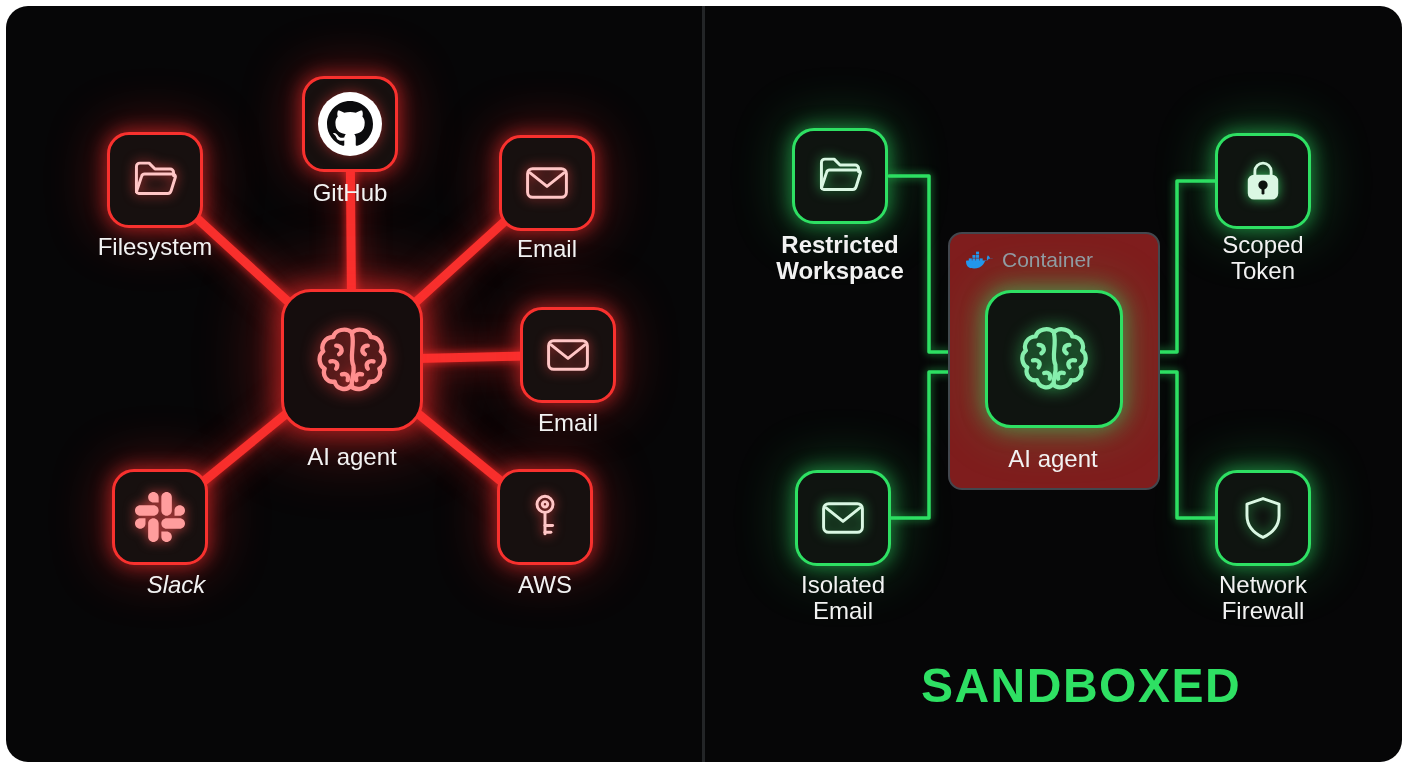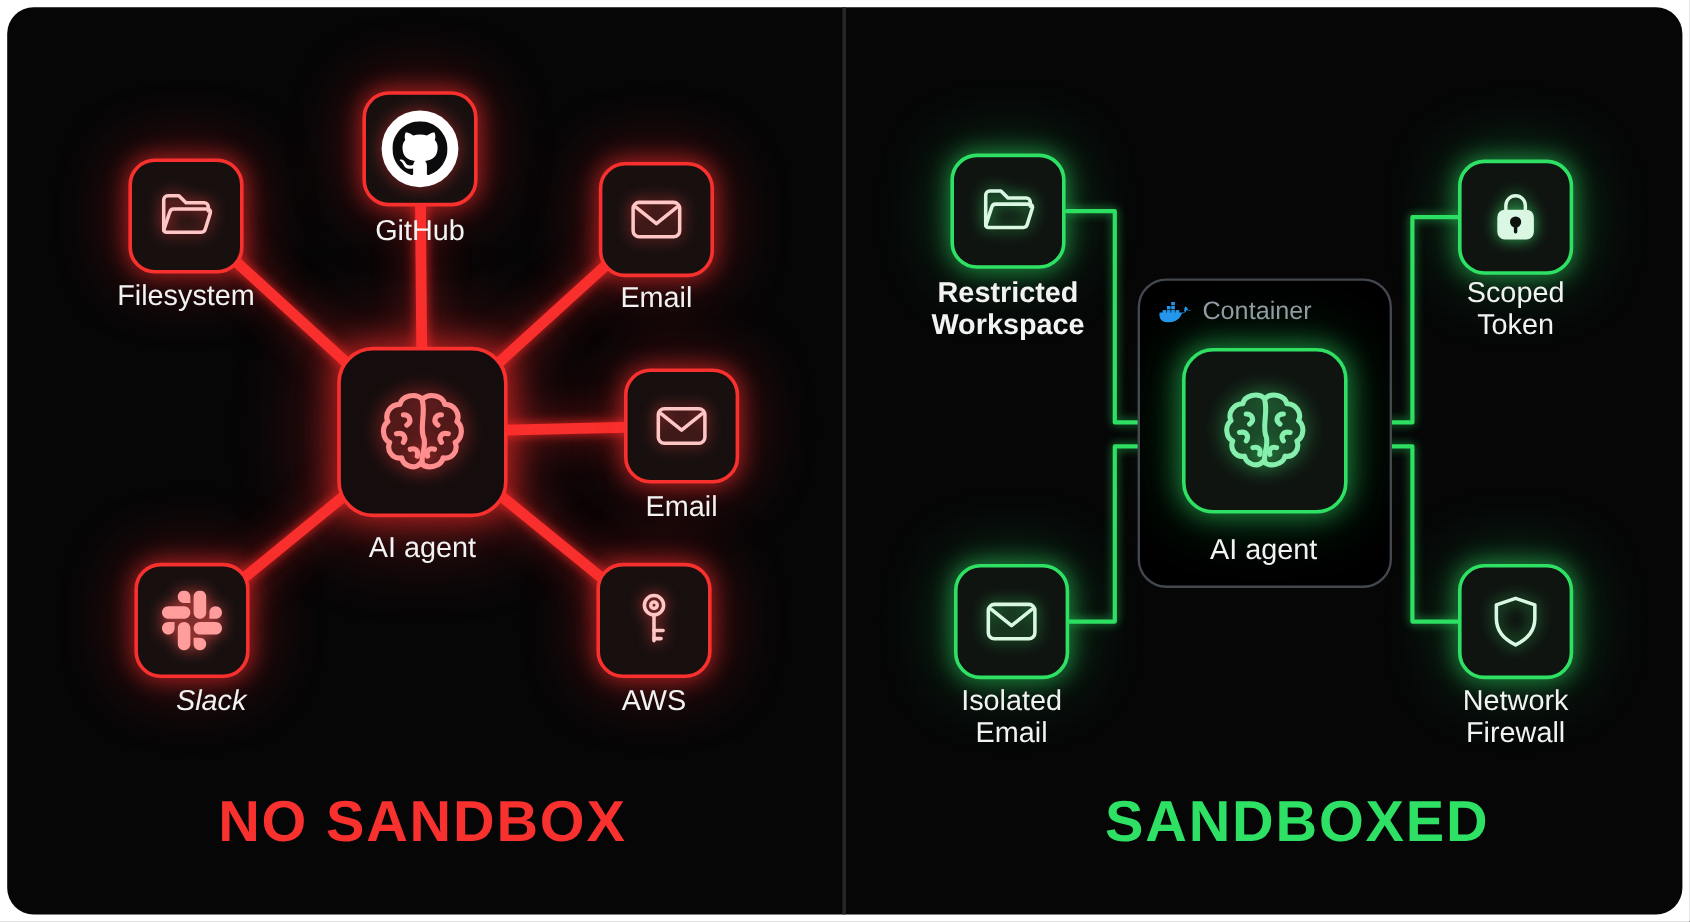--- a/index.html
+++ b/index.html
@@ -31,21 +31,21 @@
   .ic-green{color:#daf7e3;filter:drop-shadow(0 0 6px rgba(60,230,110,.75));}
   .ic-green-strong{color:#86efad;filter:drop-shadow(0 0 8px rgba(60,230,110,.85));}
   .gh-circle{width:64px;height:64px;border-radius:50%;background:#ffffff;display:flex;align-items:center;justify-content:center;
     box-shadow:0 0 14px rgba(255,60,60,.5);}
 
   .label{position:absolute;color:#f2f2f2;font-size:24px;line-height:26px;text-align:center;transform:translateX(-50%);z-index:4;font-weight:400;}
   .title{position:absolute;transform:translateX(-50%);font-size:48px;font-weight:800;letter-spacing:1.5px;z-index:4;white-space:nowrap;}
   .title.red{color:var(--danger-accent,#f5342f);}
   .title.green{color:var(--safe-accent,#2de35e);margin-left:28px;}
 
-  .container-box{position:absolute;left:948px;top:232px;width:212px;height:258px;background:#000000;border:2px solid #43474e;border-radius:24px;box-sizing:border-box;z-index:2;}
+  .container-box{position:absolute;left:948px;top:232px;width:212px;height:258px;background:#7f1d1d;border:2px solid #43474e;border-radius:14px;box-sizing:border-box;z-index:2;}
   .container-head{position:absolute;left:16px;top:14px;display:flex;align-items:center;gap:8px;}
   .container-head .txt{color:#949aa5;font-size:21px;font-weight:500;}
   .docker{color:var(--docker-blue,#2496ed);}
 </style>
 </head>
 <body>
 
 <div class="canvas">
   <div class="board"></div>
   <div class="divider"></div>
@@ -140,21 +140,20 @@
         <circle cx="32" cy="17" r="9.5"></circle>
         <circle cx="32" cy="17" r="3.2"></circle>
         <path d="M32 26.5 V52"></path>
         <path d="M32 42 h9"></path>
         <path d="M32 50 h7"></path>
       </svg>
     </span>
   </div>
   <div class="label" style="left:545px;top:572px;width:140px;">AWS</div>
 
-  <div class="title red" style="left:352px;top:658px;">NO SANDBOX</div>
 
   <div class="node green" style="left:792px;top:128px;">
     <span class="icon ic-green">
       <svg width="54" height="54" viewBox="0 0 64 64" fill="none" stroke="currentColor" stroke-width="3.5" stroke-linecap="round" stroke-linejoin="round">
         <path d="M10 46 V16 a4 4 0 0 1 4-4 h11 l7 7 h18 a4 4 0 0 1 4 4 v4"></path>
         <path d="M10 46 l6-18 a4 4 0 0 1 4-3 h33 a3 3 0 0 1 3 4 l-5 16 a4 4 0 0 1-4 3 H13 a3 3 0 0 1-3-2 z"></path>
       </svg>
     </span>
   </div>
   <div class="label" style="left:840px;top:232px;width:165px;font-weight:bold;">Restricted Workspace</div>

